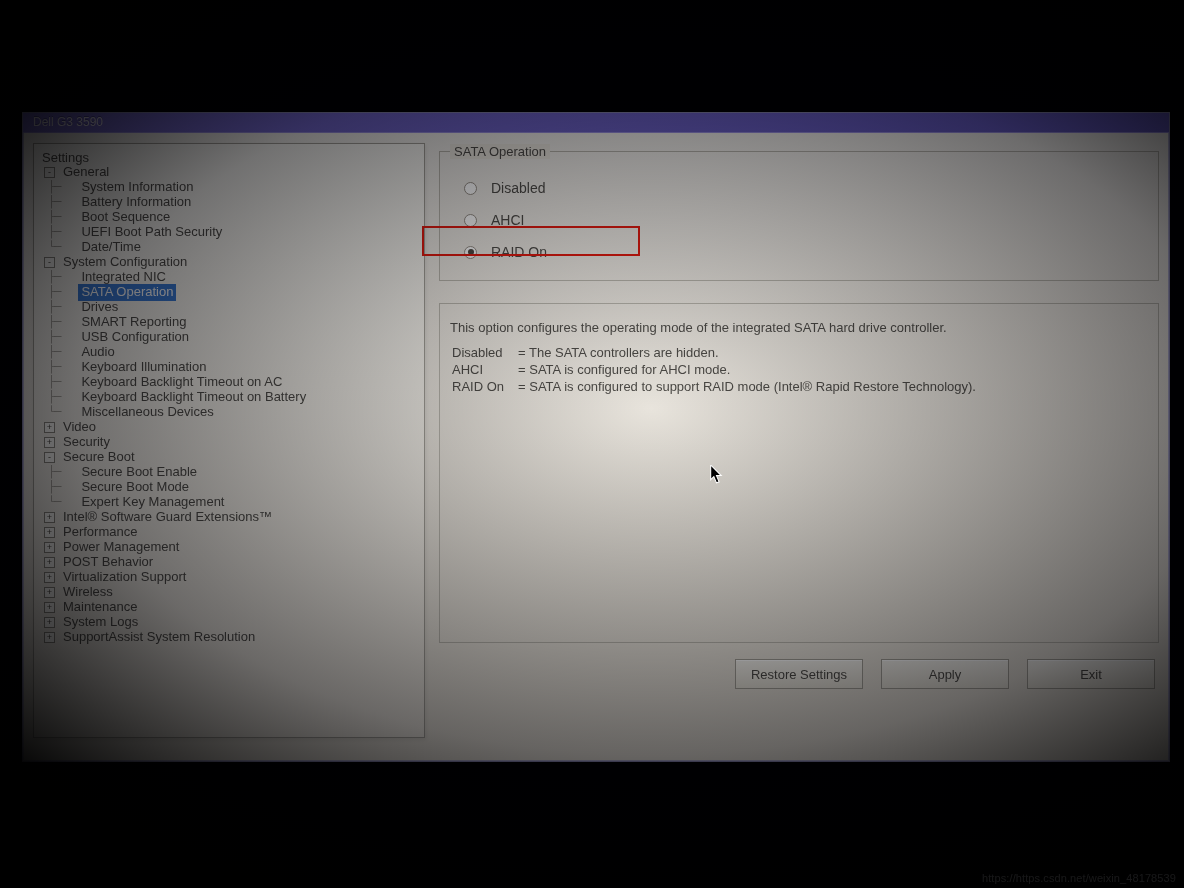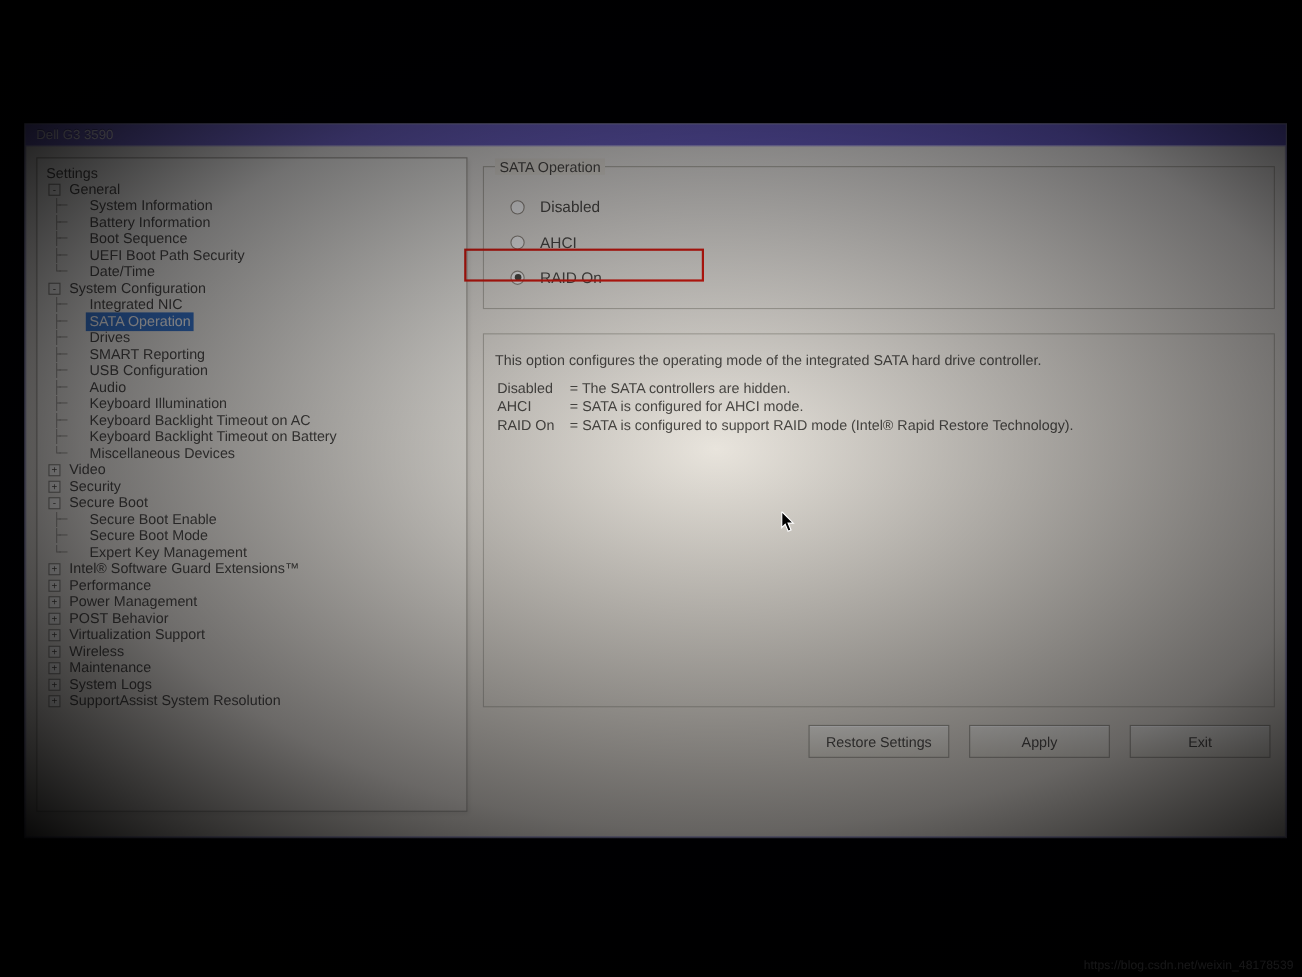--- a/index.html
+++ b/index.html
@@ -410,13 +410,13 @@
     </div>
   </div>
 </div>
 
 <svg class="cursor-arrow" viewBox="0 0 12 19">
   <path d="M0 0 L0 14 L3 11 L5.5 17 L8 16 L5.5 10 L10 10 Z" fill="#000" stroke="#fff" stroke-width="1"></path>
 </svg>
 
 <div class="photo-frame"></div>
 
-<div class="watermark">https://blog.csdn.net/weixin_48178539</div>
+<div class="watermark">https://https.csdn.net/weixin_48178539</div>
 
 </body></html>

